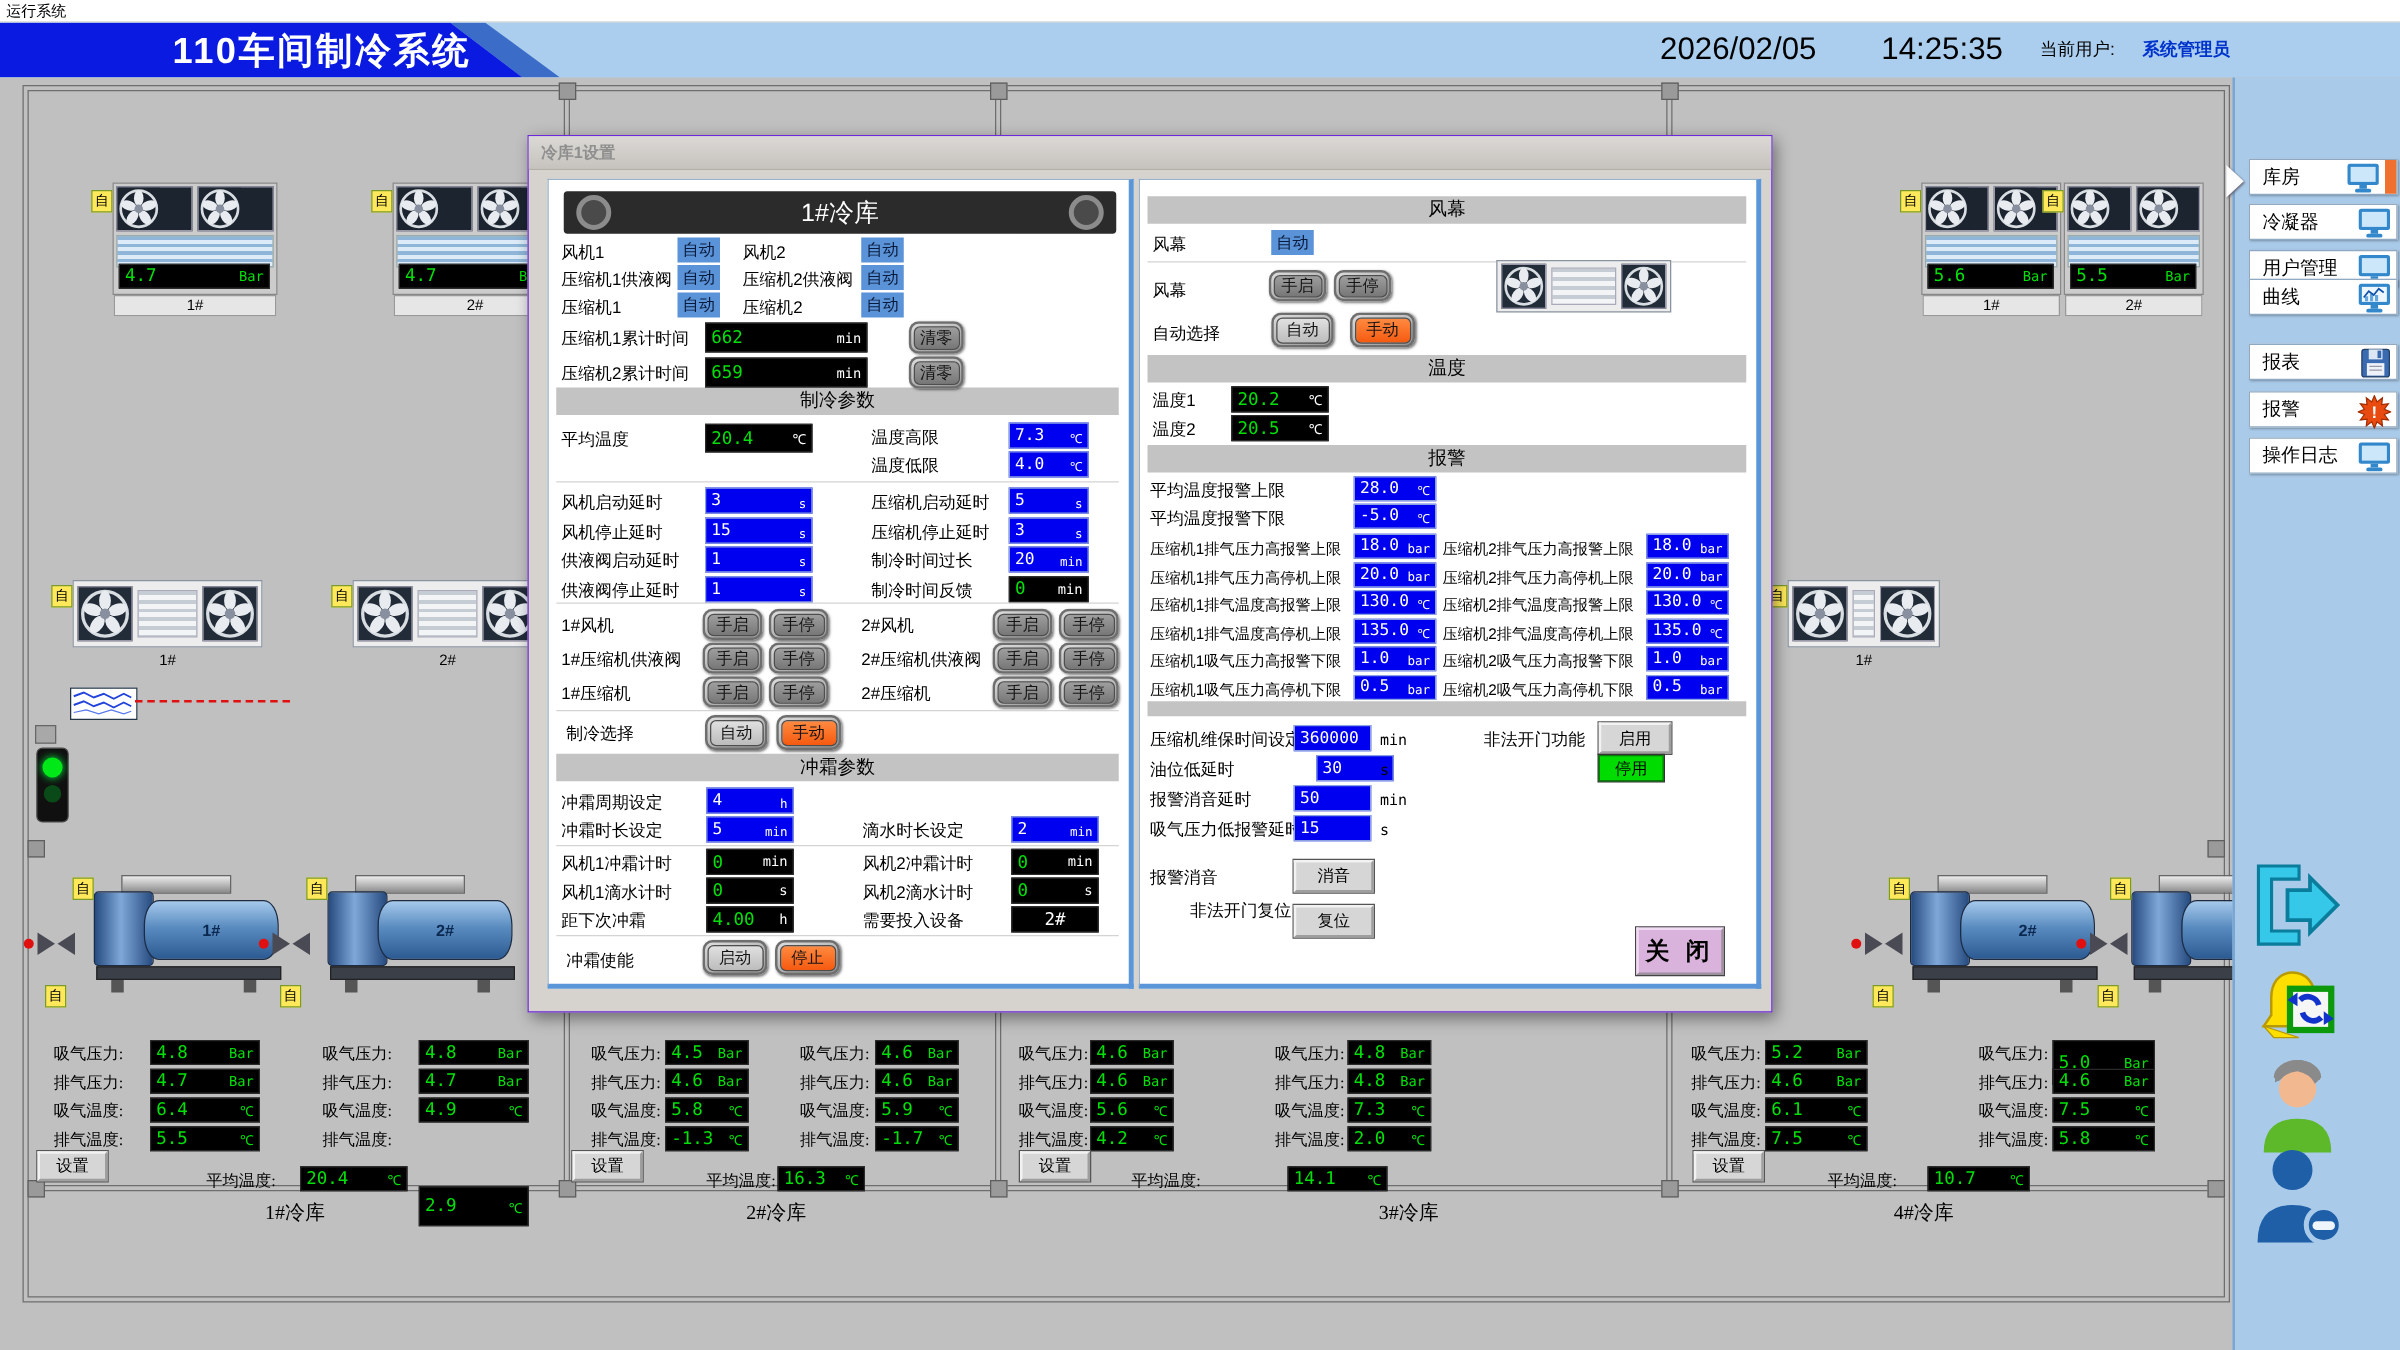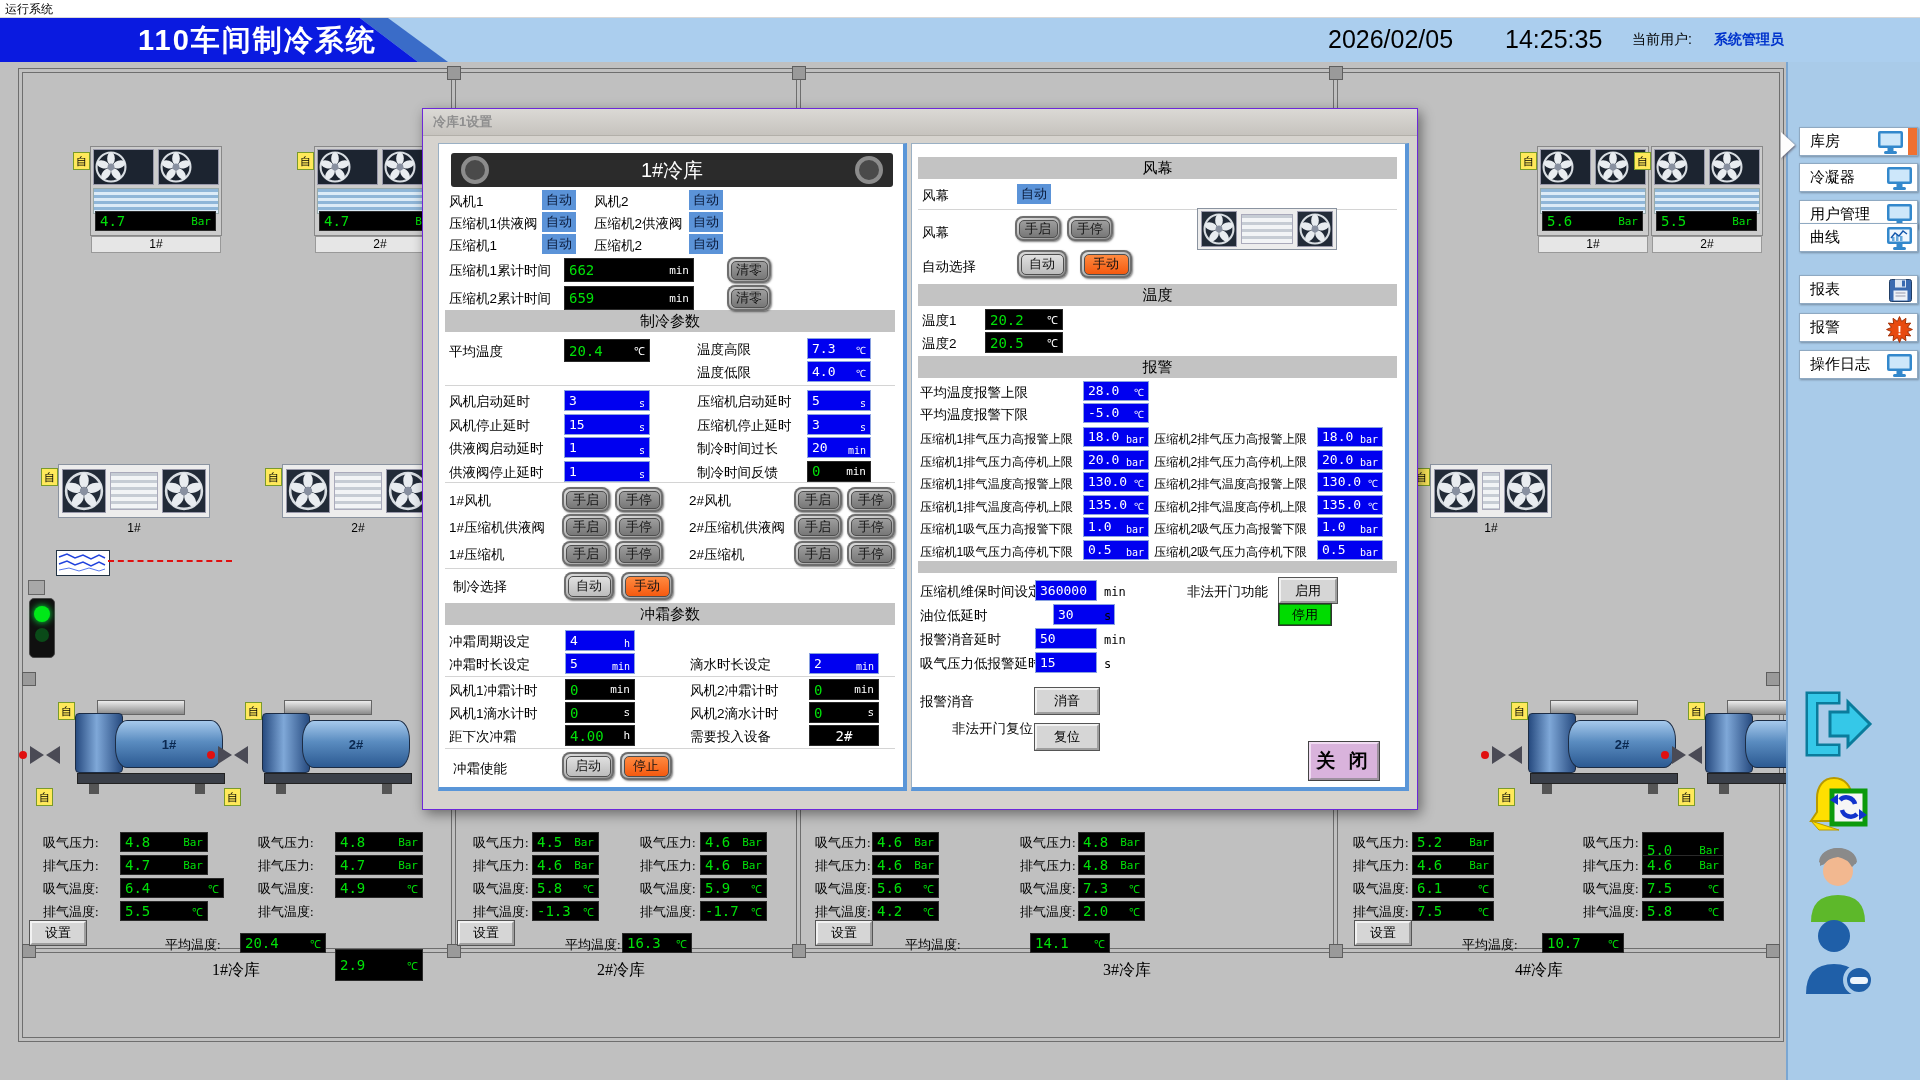--- a/index.html
+++ b/index.html
@@ -424,21 +424,21 @@
       <div class="lcd" style="left: 120px; top: 832px; width: 88px; height: 20px;">
         <span class="v">4.8</span>
         <span class="u">Bar</span>
       </div>
       <div class="glabel" style="left: 43px; top: 857px;">排气压力:</div>
       <div class="lcd" style="left: 120px; top: 855px; width: 88px; height: 20px;">
         <span class="v">4.7</span>
         <span class="u">Bar</span>
       </div>
       <div class="glabel" style="left: 43px; top: 880px;">吸气温度:</div>
-      <div class="lcd" style="left: 120px; top: 878px; width: 104px; height: 20px;">
+      <div class="lcd" style="left: 120px; top: 878px; width: 88px; height: 20px;">
         <span class="v">6.4</span>
         <span class="u">℃</span>
       </div>
       <div class="glabel" style="left: 43px; top: 903px;">排气温度:</div>
       <div class="lcd" style="left: 120px; top: 901px; width: 88px; height: 20px;">
         <span class="v">5.5</span>
         <span class="u">℃</span>
       </div>
       <div class="glabel" style="left: 258px; top: 834px;">吸气压力:</div>
       <div class="lcd" style="left: 335px; top: 832px; width: 88px; height: 20px;">

